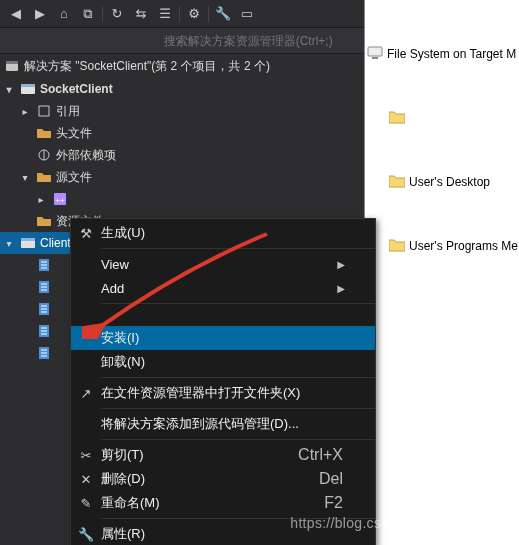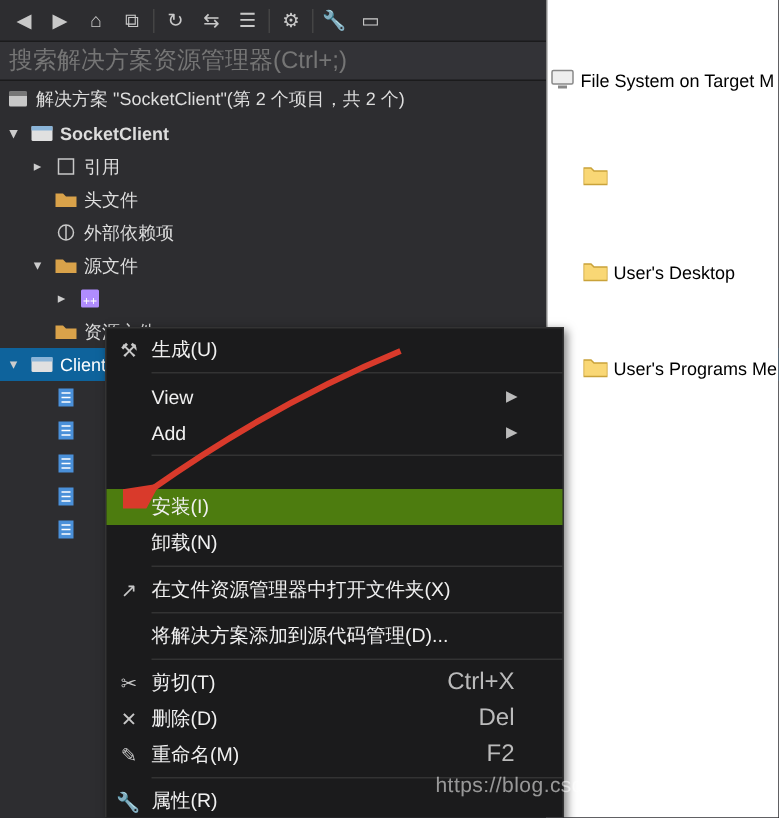--- a/index.html
+++ b/index.html
@@ -3,42 +3,42 @@
 <meta charset="utf-8">
 <style>
 * { box-sizing: border-box; margin: 0; padding: 0; font-family: "Segoe UI", "Microsoft YaHei", sans-serif; }
 body { background: #2d2d30; width: 519px; height: 545px; overflow: hidden; position: relative; }
 
 .toolbar { height: 28px; background: #2d2d30; display: flex; align-items: center; padding: 0 4px; border-bottom: 1px solid #1b1b1c; }
 .tb-btn { width: 24px; height: 22px; display: flex; align-items: center; justify-content: center; color: #c8c8c8; cursor: pointer; font-size: 13px; }
 .tb-sep { width: 1px; height: 16px; background: #444; margin: 0 2px; }
 
 .searchbar { height: 26px; background: #333337; display: flex; align-items: center; padding: 0 6px; color: #999; font-size: 12px; border-bottom: 1px solid #1b1b1c; }
-.searchbar input { flex: 1; background: transparent; border: none; color: #ffffff; font-size: 16px; outline: none; }
+.searchbar input { flex: 1; background: transparent; border: none; color: #ffffff; font-size: 12px; outline: none; text-align: center; }
 .search-icon { font-size: 13px; color: #999; }
 
 .sln-header { height: 24px; display: flex; align-items: center; padding-left: 4px; color: #ddd; font-size: 12px; gap: 4px; }
 .sln-icon { width: 16px; height: 16px; display: inline-flex; align-items: center; justify-content: center; }
 
 .tree { color: #ddd; font-size: 12px; user-select: none; }
 .node { height: 22px; display: flex; align-items: center; gap: 4px; padding-right: 4px; cursor: pointer; }
 .node .ex { width: 14px; text-align: center; color: #ccc; font-size: 10px; }
 .node .ic { width: 16px; height: 16px; display: inline-flex; align-items: center; justify-content: center; }
 .node.sel { background: #0e639c; color: #fff; }
 .node.bold { font-weight: bold; }
 .ind-0{padding-left:2px}.ind-1{padding-left:18px}.ind-2{padding-left:34px}
 
 .right-pane { position: absolute; right: 0; top: 0; width: 155px; height: 100%; background: #fff; color: #000; font-size: 12px; border-left: 1px solid #888; }
 .rp-row { height: 20px; display: flex; align-items: center; gap: 4px; padding-left: 6px; white-space: nowrap; margin-top: 44px; }
 .rp-row.root { font-weight: normal; padding-left: 2px; }
 .folder-ico { width: 16px; height: 14px; }
 
 .ctx-menu { position: absolute; left: 70px; top: 218px; width: 306px; background: #1b1b1c; border: 1px solid #333; box-shadow: 2px 2px 6px rgba(0,0,0,.5); color: #f0f0f0; font-size: 13px; padding: 2px 0; z-index: 10; }
 .ctx-item { height: 24px; display: flex; align-items: center; padding: 0 24px 0 0; cursor: pointer; }
-.ctx-item:hover, .ctx-item.hov { background: #4d7c0f; margin-top: 22px; }
+.ctx-item:hover, .ctx-item.hov { background: #0369a1; margin-top: 22px; }
 .ctx-item .ci { width: 30px; display: flex; align-items: center; justify-content: center; color: #c8c8c8; font-size: 13px; }
 .ctx-item .lbl { flex: 1; white-space: nowrap; }
 .ctx-item .sc { color: #bbb; font-size: 16px; padding-right: 8px; }
 .ctx-item .arr { color: #bbb; font-size: 10px; padding-right: 6px; }
 .ctx-sep { height: 1px; background: #333; margin: 3px 0 3px 30px; }
 
 .watermark { position: absolute; right: 6px; bottom: 14px; color: rgba(255,255,255,.55); font-size: 14px; letter-spacing: .3px; z-index: 20; }
 
 .arrow-svg { position: absolute; left: 82px; top: 229px; pointer-events: none; z-index: 15; }
 

